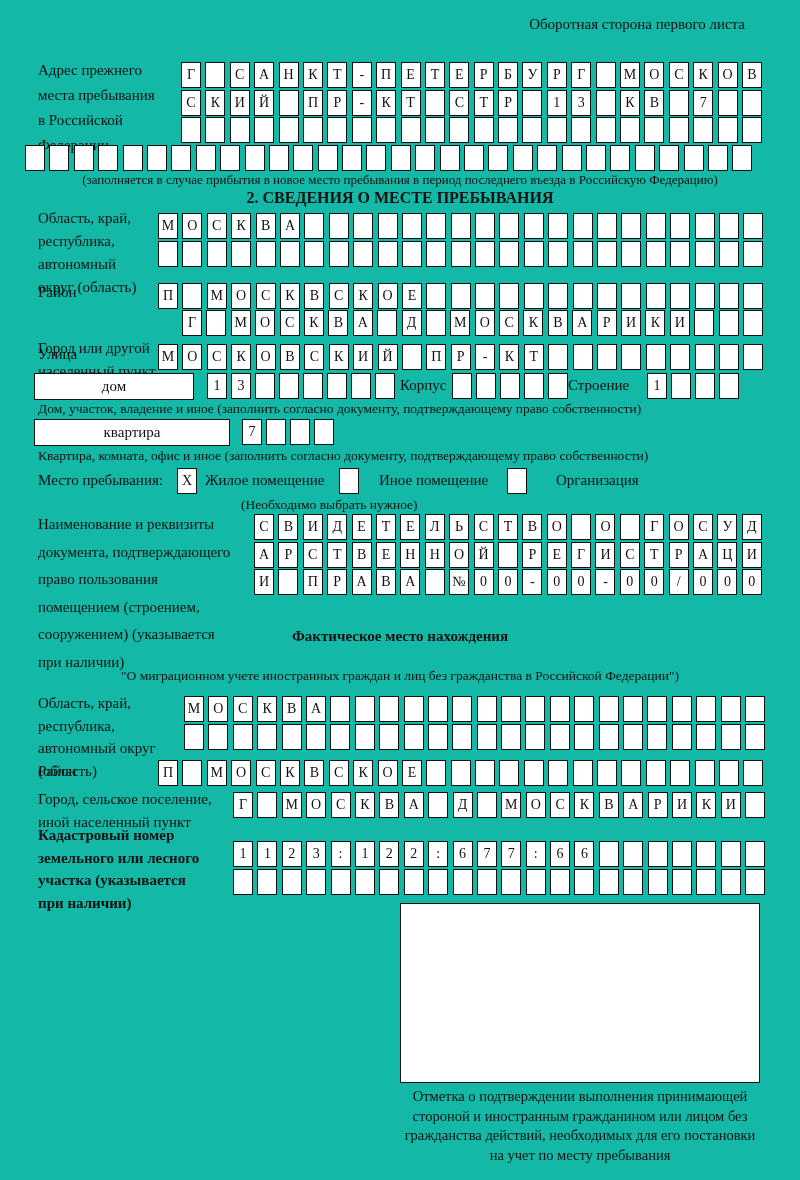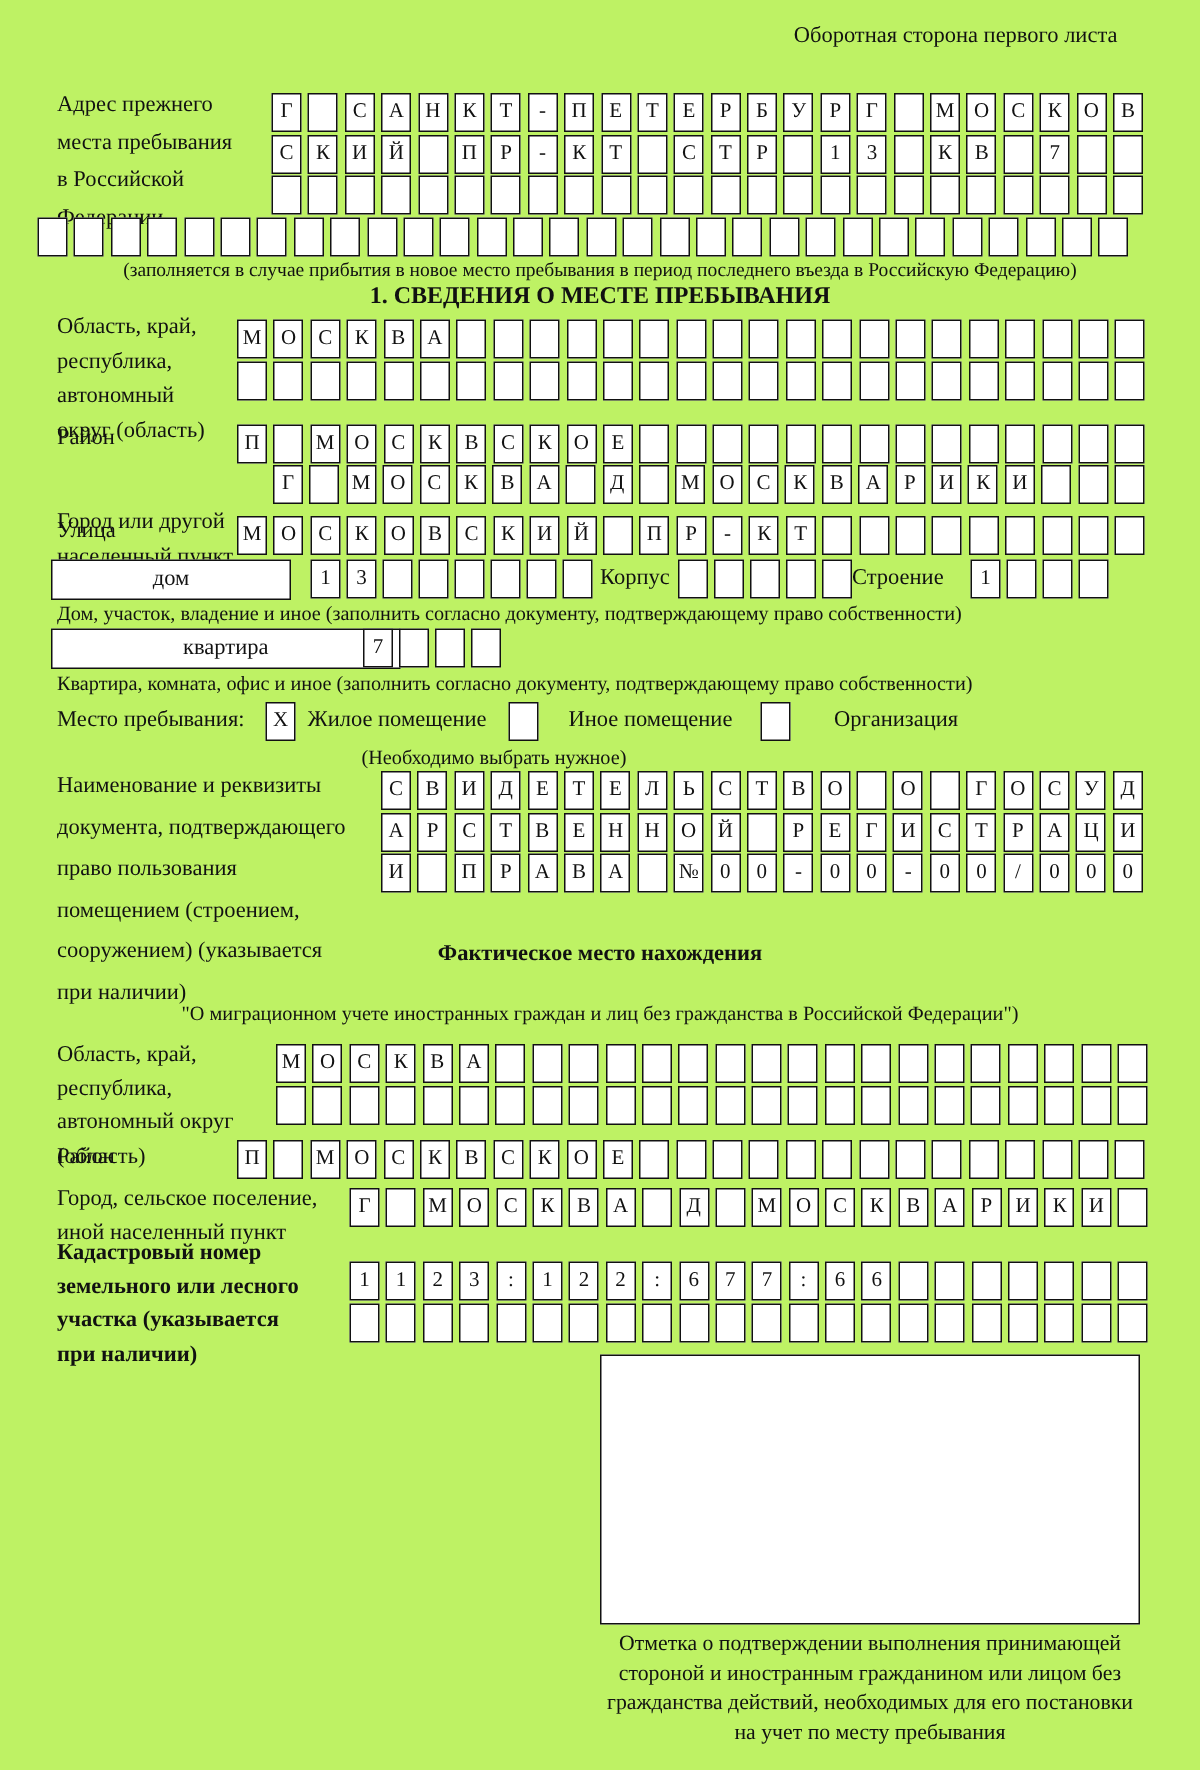--- a/index.html
+++ b/index.html
@@ -1,17 +1,17 @@
 <!DOCTYPE html>
 <html><head>
 <meta charset="utf-8">
 <style>
   html,body{margin:0;padding:0;background:#fff;}
   #page{
-    position:relative;width:800px;height:1180px;background:#bef264;
+    position:relative;width:800px;height:1180px;background:#14b8a6;
     font-family:"Liberation Serif", serif;color:#111;overflow:hidden;
   }
   .lbl{position:absolute;font-size:15px;line-height:23px;white-space:pre-line;}
   .lh25{line-height:25px;}
   .lh275{line-height:27.5px;}
   .lh225{line-height:22.5px;}
   .note{position:absolute;font-size:13px;}
   .note135{font-size:13.5px;}
   .center{left:0;width:100%;text-align:center;}
   .bold{font-weight:bold;}
@@ -146,21 +146,21 @@
       <span class="cbox"></span>
       <span class="cbox"></span>
       <span class="cbox"></span>
       <span class="cbox"></span>
       <span class="cbox"></span>
       <span class="cbox"></span>
       <span class="cbox"></span>
     </div>
   <div class="note center" style="top:172px;">(заполняется в случае прибытия в новое место пребывания в период последнего въезда в Российскую Федерацию)</div>
 
-  <div class="note center bold" style="top:189px;font-size:16px;">1. СВЕДЕНИЯ О МЕСТЕ ПРЕБЫВАНИЯ</div>
+  <div class="note center bold" style="top:189px;font-size:16px;">2. СВЕДЕНИЯ О МЕСТЕ ПРЕБЫВАНИЯ</div>
 
   <div class="lbl" style="left:38px;top:207px;">Область, край,
 республика,
 автономный
 округ (область)</div>
   <div class="boxrow" style="left:158px;top:213px;">
       <span class="cbox">М</span>
       <span class="cbox">О</span>
       <span class="cbox">С</span>
       <span class="cbox">К</span>
@@ -322,21 +322,21 @@
     </div>
   <div class="hdr" style="left:568px;top:377px;">Строение</div>
   <div class="boxrow g4" style="left:647px;top:373px;">
       <span class="cbox">1</span>
       <span class="cbox"></span>
       <span class="cbox"></span>
       <span class="cbox"></span>
     </div>
   <div class="note note135" style="left:38px;top:401px;">Дом, участок, владение и иное (заполнить согласно документу, подтверждающему право собственности)</div>
 
-  <div class="longbox" style="left:34px;top:419px;width:233px;">квартира</div>
+  <div class="longbox" style="left:34px;top:419px;width:196px;">квартира</div>
   <div class="boxrow g4" style="left:242px;top:419px;">
       <span class="cbox">7</span>
       <span class="cbox"></span>
       <span class="cbox"></span>
       <span class="cbox"></span>
     </div>
   <div class="note note135" style="left:38px;top:448px;">Квартира, комната, офис и иное (заполнить согласно документу, подтверждающему право собственности)</div>
 
   <div class="hdr" style="left:38px;top:472px;">Место пребывания:</div>
   <div class="boxrow g4" style="left:177px;top:468px;">

